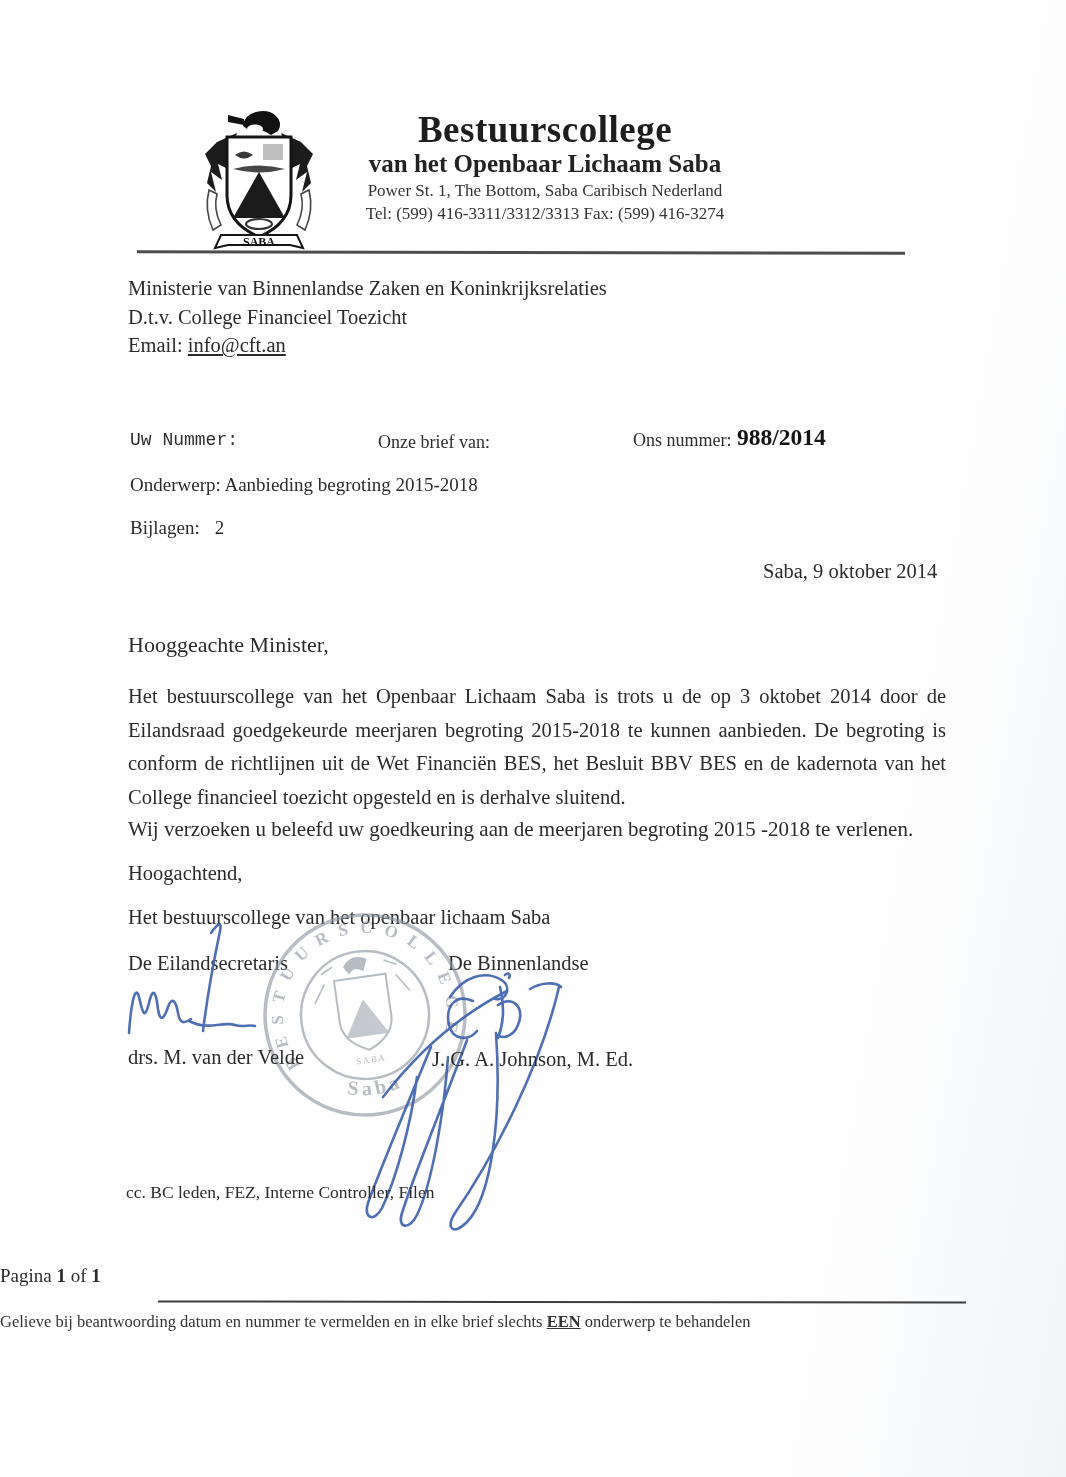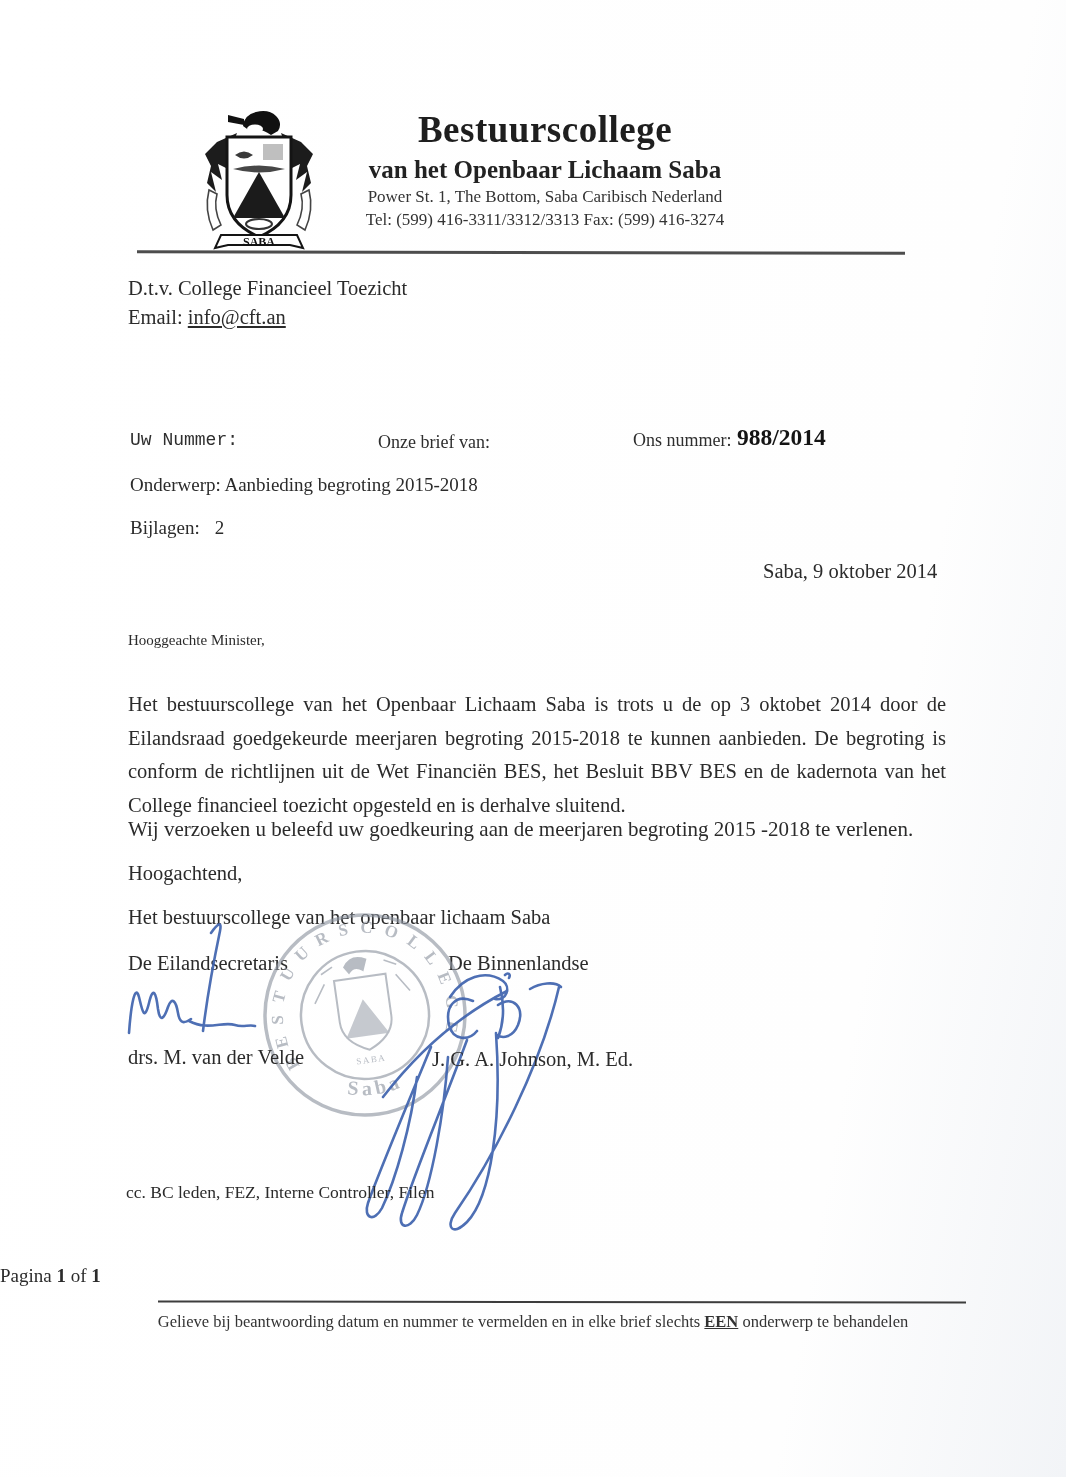--- a/index.html
+++ b/index.html
@@ -11,62 +11,62 @@
     font-family:"Liberation Serif","DejaVu Serif",serif;
     color:#2b2b2b;
     overflow:hidden;
   }
   .abs{position:absolute;}
 
   
   .logo{left:193px;top:106px;width:132px;height:150px;}
   .org-block{left:320px;top:110px;width:450px;text-align:center;}
   .org-name{font-size:37px;font-weight:bold;letter-spacing:.5px;line-height:40px;color:#1e1e1e;}
-  .org-sub{font-size:25px;font-weight:bold;margin-top:6px;color:#222;}
+  .org-sub{font-size:25px;font-weight:bold;margin-top:0;color:#222;}
   .org-addr{font-size:17px;margin-top:3px;color:#333;}
   .header-rule{left:137px;top:251px;width:768px;height:2.5px;background:#4d4d4d;transform:rotate(.12deg);}
 
   
   .recipient{left:128px;top:274px;font-size:20.5px;line-height:28.5px;}
   .u{text-decoration:underline;}
 
   
   .ref-label{font-size:18px;color:#2e2e2e;}
   .lbl-uw{left:130px;top:430px;font-family:Liberation Mono, monospace;}
   .lbl-onze{left:378px;top:432px;}
   .lbl-ons{left:633px;top:430px;}
   .ons-value{left:737px;top:424px;font-size:23.5px;font-weight:bold;color:#141414;font-family:Liberation Serif, serif;}
   .subject-line{left:130px;top:474px;font-size:19px;}
   .attach-line{left:130px;top:517px;font-size:19px;}
   .attach-val{margin-left:15px;}
 
   .date-line{left:763px;top:560px;font-size:20.5px;}
 
   
-  .salutation{left:128px;top:632px;font-size:15px;}
-  .para1{left:128px;top:680px;width:818px;font-size:20.5px;line-height:33.5px;text-align:justify;margin-top:8px;}
+  .salutation{left:128px;top:632px;font-size:22px;}
+  .para1{left:128px;top:680px;width:818px;font-size:20.5px;line-height:33.5px;text-align:justify;}
   .para2{left:128px;top:817px;font-size:21px;white-space:nowrap;}
   .closing{left:128px;top:862px;font-size:20.5px;}
   .closing-org{left:128px;top:906px;font-size:20.5px;}
 
   .title-left{left:128px;top:952px;font-size:20.5px;}
   .title-right{left:448px;top:952px;font-size:20.5px;}
   .name-left{left:128px;top:1046px;font-size:20.5px;}
   .name-right{left:432px;top:1048px;font-size:20.5px;text-align:center;}
 
   .stamp{left:257px;top:907px;width:216px;height:216px;opacity:.62;transform:rotate(-8deg);}
   .sig-left{left:123px;top:893px;width:230px;height:155px;}
   .sig-right{left:355px;top:945px;width:320px;height:300px;}
 
   .cc-line{left:126px;top:1182px;font-size:17.5px;}
 
   
   .page-number{left:0;right:0;top:1265px;text-align:left;font-size:19px;}
   .footer-rule{left:158px;top:1301px;width:808px;height:2px;background:#3d3d3d;transform:rotate(.08deg);}
-  .footer-note{left:0;right:0;top:1312px;text-align:center;font-size:16.5px;color:#333;}
+  .footer-note{left:0;right:0;top:1312px;font-size:16.5px;color:#333;}
   .b{font-weight:bold;}
   .bu{font-weight:bold;text-decoration:underline;}
 </style>
 </head>
 <body>
 
 <div class="page">
 
   <svg class="abs logo" viewBox="0 0 132 150">
 
@@ -99,20 +99,21 @@
 
   <div class="abs org-block">
     <div class="org-name">Bestuurscollege</div>
     <div class="org-sub">van het Openbaar Lichaam Saba</div>
     <div class="org-addr">Power St. 1, The Bottom, Saba Caribisch Nederland</div>
     <div class="org-addr">Tel: (599) 416-3311/3312/3313 Fax: (599) 416-3274</div>
   </div>
   <div class="abs header-rule"></div>
 
   <div class="abs recipient">
+    <div>Ministerie van Binnenlandse Zaken en Koninkrijksrelaties</div>
     <div>D.t.v. College Financieel Toezicht</div>
     <div><span>Email: </span><span class="u">info@cft.an</span></div>
   </div>
 
   <div class="abs ref-label lbl-uw">Uw Nummer:</div>
   <div class="abs ref-label lbl-onze">Onze brief van:</div>
   <div class="abs ref-label lbl-ons">Ons nummer:</div>
   <div class="abs ons-value">988/2014</div>
 
   <div class="abs subject-line">Onderwerp: Aanbieding begroting 2015-2018</div>

